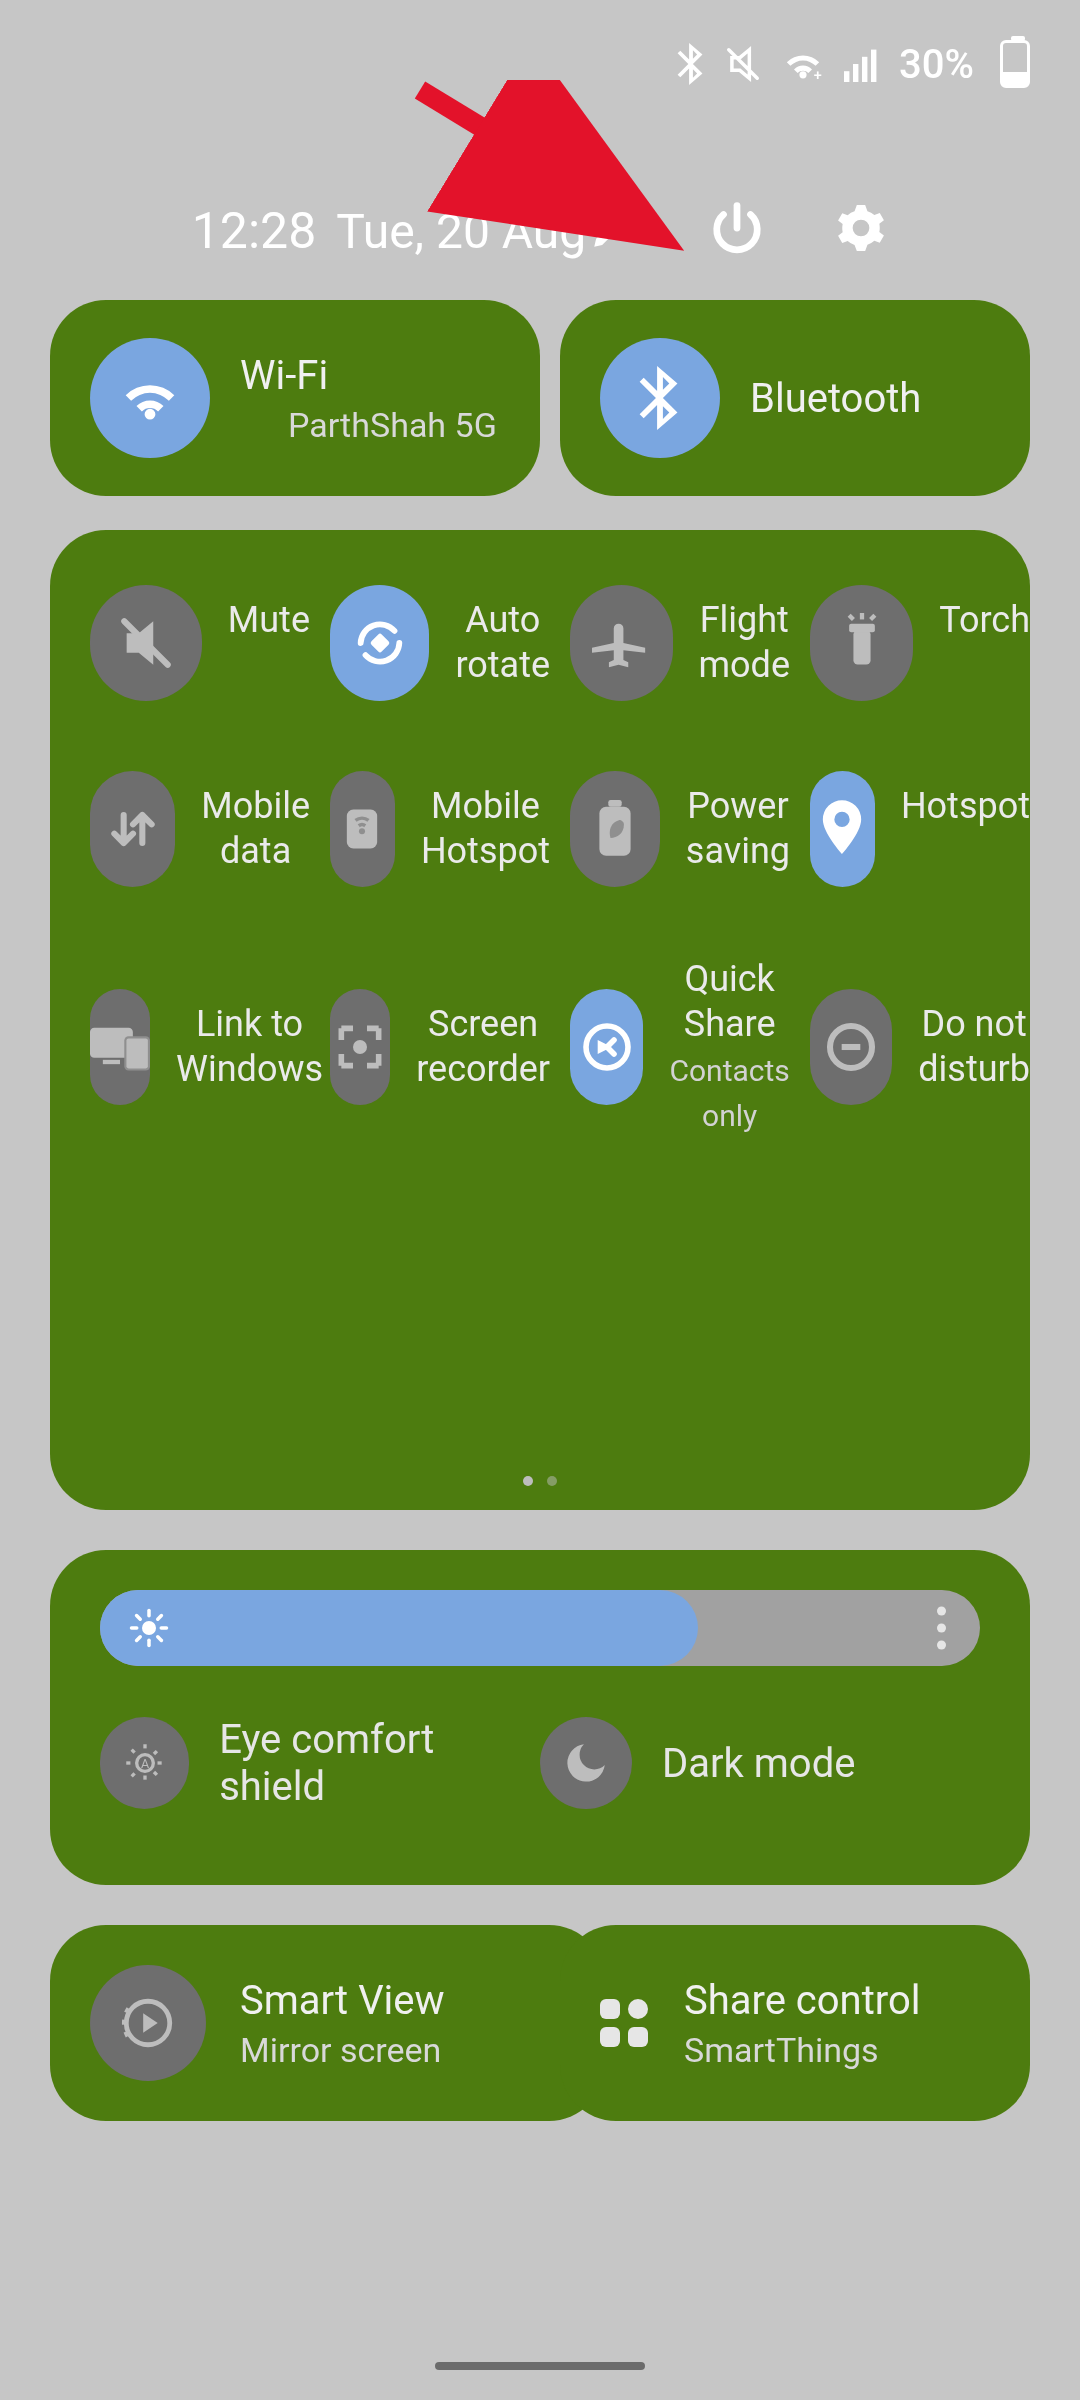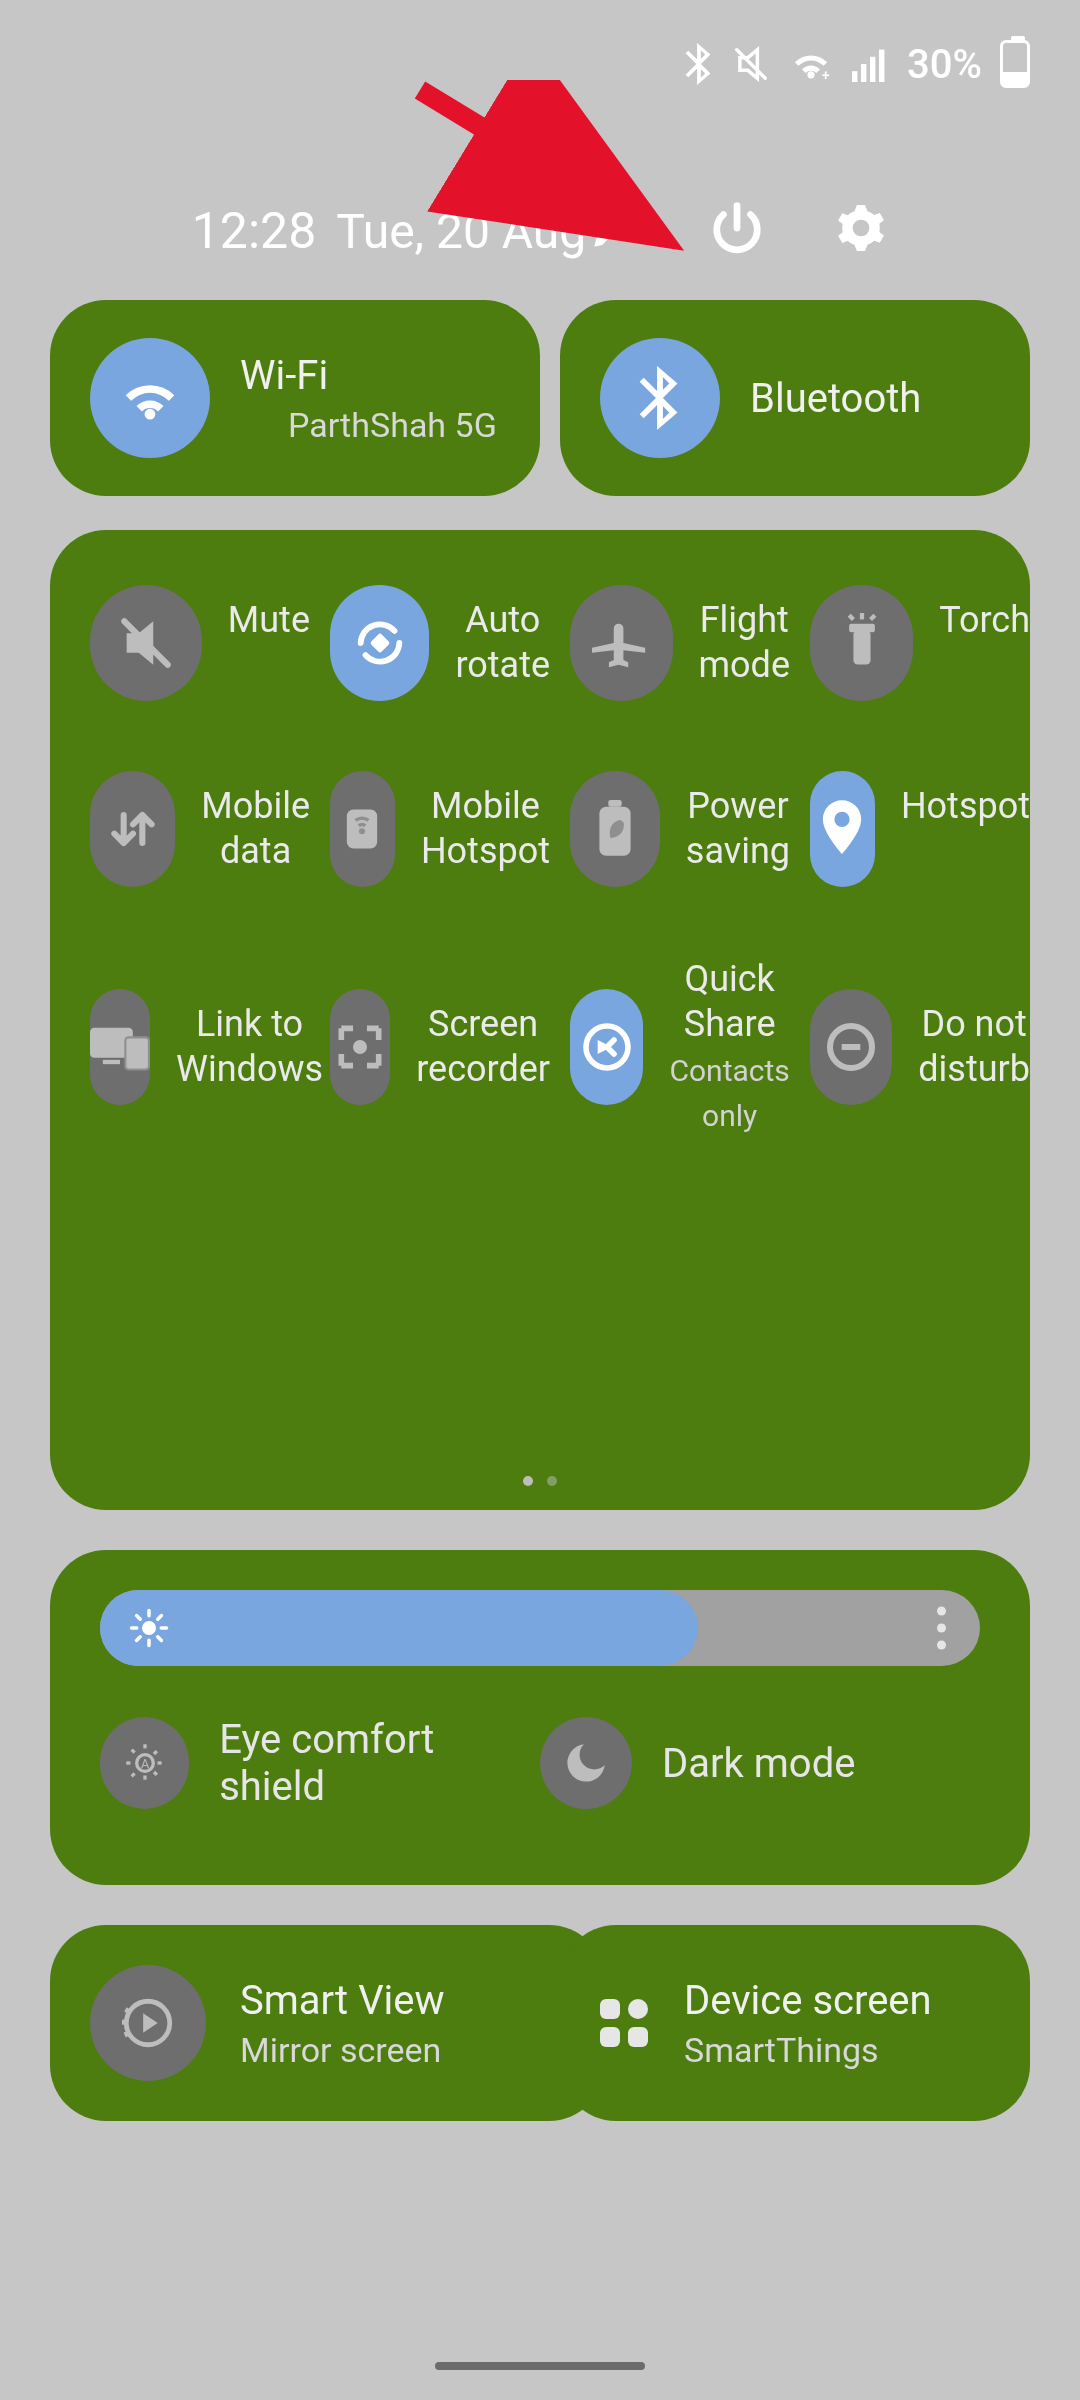--- a/index.html
+++ b/index.html
@@ -18,21 +18,21 @@
     top: 40px;
     right: 50px;
     display: flex;
     align-items: center;
     gap: 18px;
     color: #fff;
     font-size: 40px;
     font-weight: 500;
   }
   .status-bar svg { fill:#fff; }
-  .battery-wrap { display:flex; align-items:center; gap:18px;text-align:right; }
+  .battery-wrap { display:flex; align-items:center; gap:26px;text-align:right; }
   .battery-body { width:30px; height:48px; border:3px solid #fff; border-radius:6px; position:relative; }
   .battery-body::before { content:""; position:absolute; top:-7px; left:8px; width:14px; height:5px; background:#fff; border-radius:2px; }
   .battery-fill { position:absolute; bottom:0; left:0; right:0; height:30%; background:#fff; }
 
   
   .header-row {
     position: absolute;
     top: 195px;
     left: 55px;
     right: 55px;
@@ -418,18 +418,18 @@
 </div>
 
 <div id="device-panel" class="panel bpill">
   <span style="width:50px;display:flex;flex-wrap:wrap;gap:8px;">
     <span style="width:20px;height:20px;background:#e6e6e6;border-radius:6px;"></span>
     <span style="width:20px;height:20px;background:#e6e6e6;border-radius:50%;"></span>
     <span style="width:20px;height:20px;background:#e6e6e6;border-radius:6px;"></span>
     <span style="width:20px;height:20px;background:#e6e6e6;border-radius:6px;"></span>
   </span>
   <div class="ptext">
-    <span class="ptitle">Device screen</span>
+    <span class="ptitle">Share control</span>
     <span class="psub">SmartThings</span>
   </div>
 </div>
 
 <div class="nav-handle"></div>
 
 </body></html>

